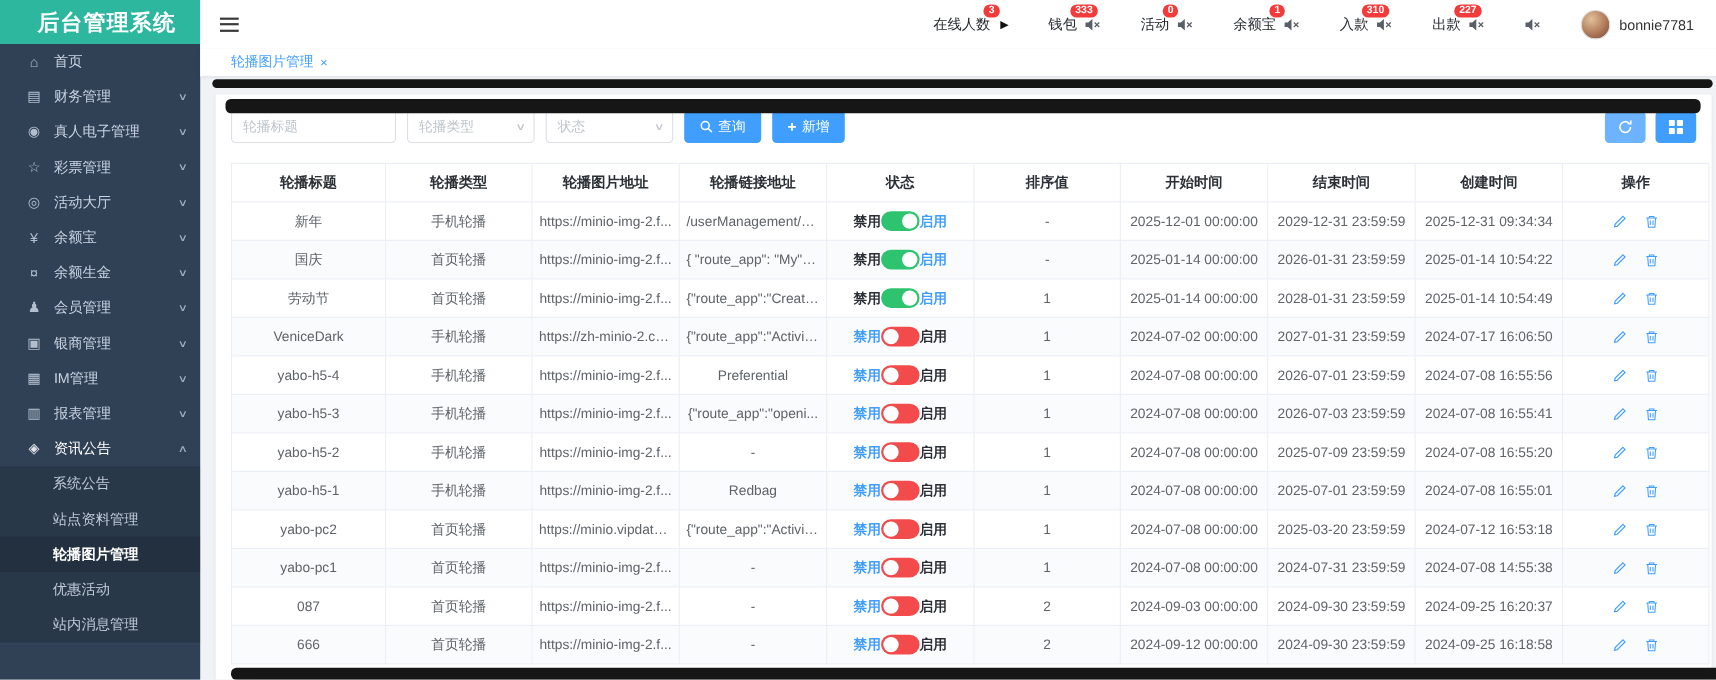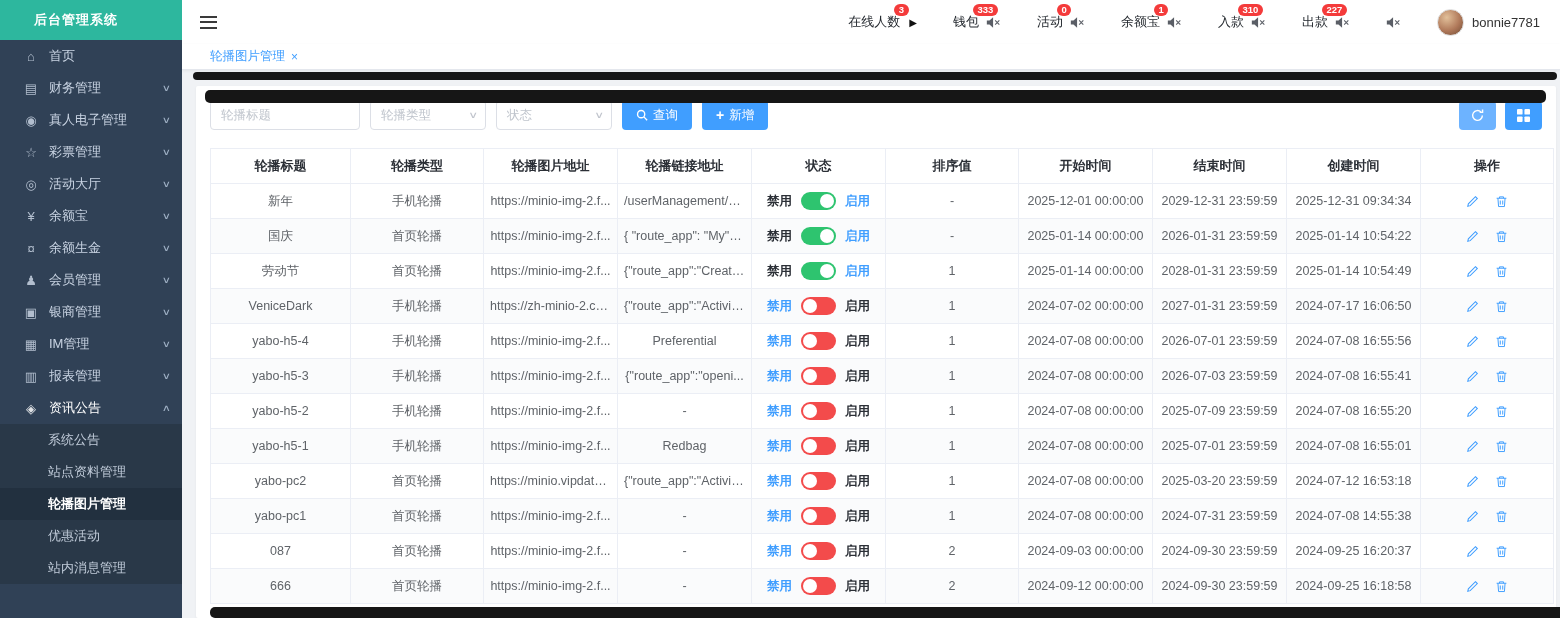--- a/index.html
+++ b/index.html
@@ -2,21 +2,21 @@
 <html><head>
 <meta charset="utf-8">
 <style>
   * { margin:0; padding:0; box-sizing:border-box; }
   html,body { width:1560px; height:618px; overflow:hidden; }
   body { font-family:"Liberation Sans","DejaVu Sans",sans-serif; position:relative; background:#f0f2f5; font-size:13px; }
   .app { display:flex; height:100%; }
 
   
   .sidebar { width:182px; flex-shrink:0; background:#304156; overflow:hidden; }
-  .logo { height:40px; background:#2db79e; color:#fff; font-weight:700; font-size:13px; display:flex; align-items:center; padding-left:34px; letter-spacing:1px; }
+  .logo { height:40px; background:#2db79e; color:#fff; font-weight:700; font-size:20px; display:flex; align-items:center; padding-left:34px; letter-spacing:1px; }
   .menu-item { height:32px; display:flex; align-items:center; color:#c9d4e3; font-size:13px; padding:0 12px 0 22px; cursor:pointer; position:relative; }
   .menu-item.active { color:#fff; }
   .mi-icon { width:18px; margin-right:9px; font-size:13px; text-align:center; opacity:.85; }
   .mi-label { flex:1; white-space:nowrap; overflow:hidden; }
   .mi-arrow { font-size:9px; color:#9fb0c4; transform:scaleX(1.4); }
   .submenu { background:#293848; }
   .submenu .menu-item { padding-left:48px; color:#c0cbd9; }
   .submenu .menu-item.active { color:#fff; font-weight:700; background:#22303f; }
 
   
@@ -60,21 +60,21 @@
   .tool-btn.refresh { background:#6db3ff; }
   .tool-btn.cols { background:#409eff; }
 
   
   .table-wrap { margin-top:18px; }
   table { border-collapse:collapse; table-layout:fixed; width:1343px; font-size:12.5px; color:#5f6368; }
   th { height:35px; font-weight:700; color:#2b2f36; background:#fff; border:1px solid #ebeef5; text-align:center; font-size:13px; }
   td { height:35px; border:1px solid #ebeef5; text-align:center; padding:0 6px; white-space:nowrap; overflow:hidden; text-overflow:ellipsis; background:#fff; }
   tbody tr:nth-child(even) td { background:#fafbfc; }
 
-  .status-cell { display:flex; align-items:center; justify-content:center; gap:9px; }
+  .status-cell { display:flex; align-items:center; justify-content:center; }
   .st-label { font-weight:600; font-size:12.5px; }
   .st-label.dark { color:#2b2f36; cursor:default; }
   .st-label.link { color:#409eff; cursor:pointer; }
   .switch { width:35px; height:18px; border-radius:9px; position:relative; display:inline-block; cursor:pointer; flex-shrink:0; }
   .switch.on { background:#2ec46f; }
   .switch.off { background:#f34b4b; }
   .knob { position:absolute; top:2px; width:14px; height:14px; border-radius:50%; background:#fff; }
   .switch.on .knob { right:2px; }
   .switch.off .knob { left:2px; }
 

